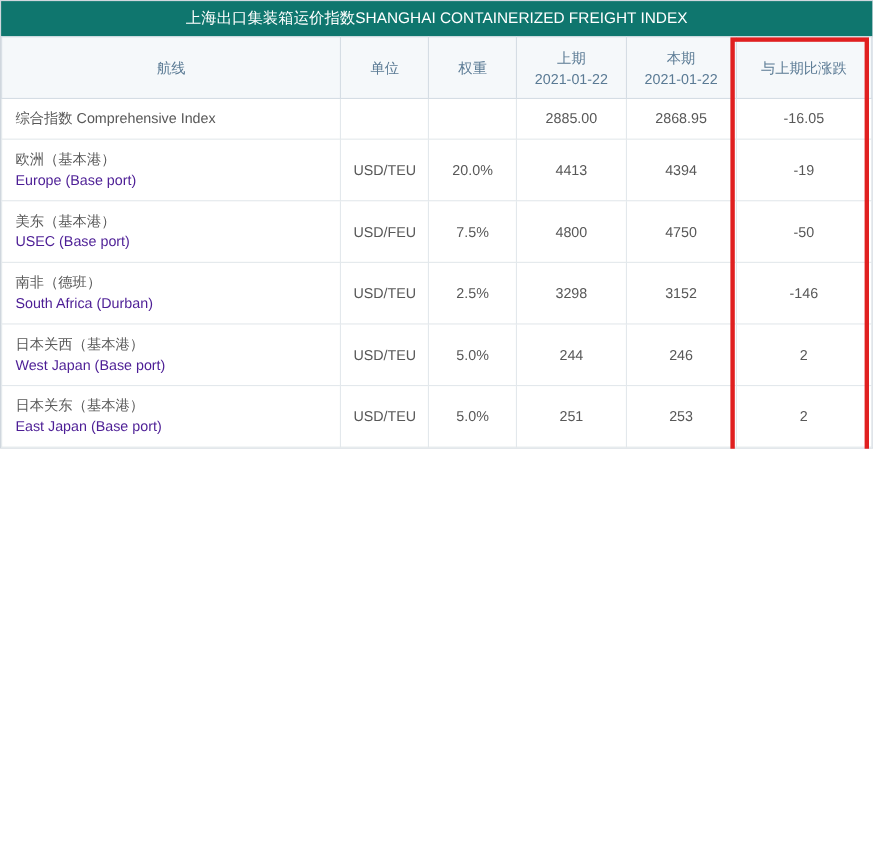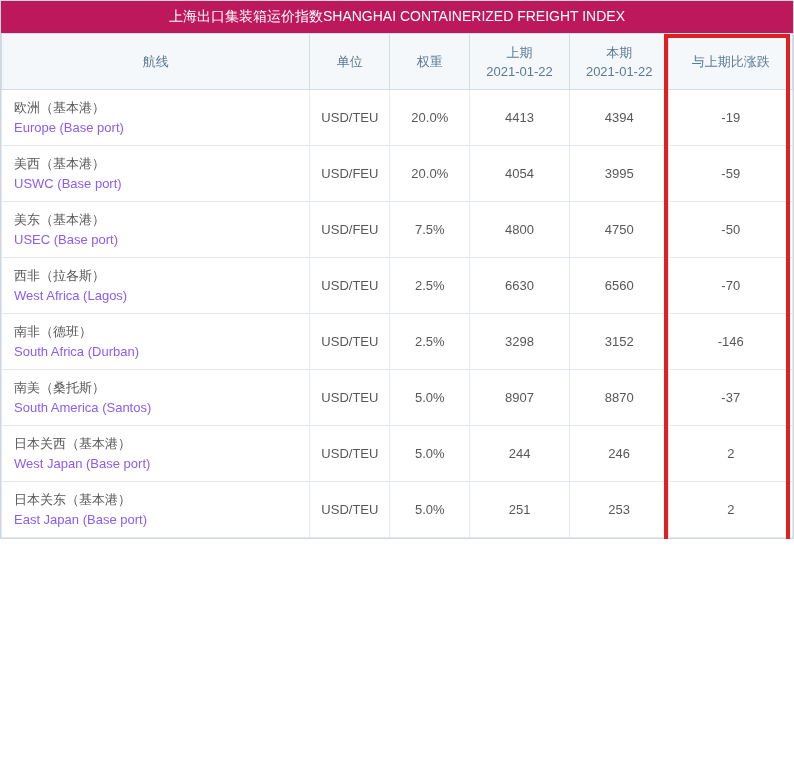--- a/index.html
+++ b/index.html
@@ -8,21 +8,21 @@
     background: #fff;
     width: 794px;
     font-size: 13px;
     color: #666;
   }
   .container {
     width: 794px;
     border: 1px solid #d0d7de;
   }
   .title-bar {
-    background: #be185d;
+    background: #0f766e;
     color: #fff;
     text-align: center;
     padding: 7px 0;
     font-size: 14px;
     font-weight: normal;
   }
   table {
     width: 100%;
     border-collapse: collapse;
   }
@@ -47,21 +47,21 @@
     color: #585858;
     font-size: 13px;
   }
   tbody td.route {
     text-align: left;
     padding-left: 12px;
     line-height: 1.5;
   }
   tbody td.route .en {
     display: block;
-    color: #8b5cf6;
+    color: #4c1d95;
   }
   .col-route { width: 310px; }
   .col-unit  { width: 80px; }
   .col-weight{ width: 80px; }
   .col-prev  { width: 100px; }
   .col-curr  { width: 100px; }
   .col-change{ width: 124px; }
   .highlight-box {
     position: absolute;
     border: 4px solid #e02020;
@@ -94,67 +94,51 @@
           <span class="sub">2021-01-22</span>
         </th>
         <th>
           <span>本期</span>
           <span class="sub">2021-01-22</span>
         </th>
         <th>与上期比涨跌</th>
       </tr>
     </thead>
     <tbody id="tbody">
+      <tr>
+        <td class="route">综合指数 Comprehensive Index</td>
+        <td></td>
+        <td></td>
+        <td>2885.00</td>
+        <td>2868.95</td>
+        <td>-16.05</td>
+      </tr>
     <tr>
             <td class="route"><span>欧洲（基本港）</span><span class="en">Europe (Base port)</span></td>
             <td>USD/TEU</td>
             <td>20.0%</td>
             <td>4413</td>
             <td>4394</td>
             <td>-19</td>
-          </tr>
-          <tr>
-            <td class="route"><span>美西（基本港）</span><span class="en">USWC (Base port)</span></td>
-            <td>USD/FEU</td>
-            <td>20.0%</td>
-            <td>4054</td>
-            <td>3995</td>
-            <td>-59</td>
           </tr>
           <tr>
             <td class="route"><span>美东（基本港）</span><span class="en">USEC (Base port)</span></td>
             <td>USD/FEU</td>
             <td>7.5%</td>
             <td>4800</td>
             <td>4750</td>
             <td>-50</td>
           </tr>
           <tr>
-            <td class="route"><span>西非（拉各斯）</span><span class="en">West Africa (Lagos)</span></td>
-            <td>USD/TEU</td>
-            <td>2.5%</td>
-            <td>6630</td>
-            <td>6560</td>
-            <td>-70</td>
-          </tr>
-          <tr>
             <td class="route"><span>南非（德班）</span><span class="en">South Africa (Durban)</span></td>
             <td>USD/TEU</td>
             <td>2.5%</td>
             <td>3298</td>
             <td>3152</td>
             <td>-146</td>
-          </tr>
-          <tr>
-            <td class="route"><span>南美（桑托斯）</span><span class="en">South America (Santos)</span></td>
-            <td>USD/TEU</td>
-            <td>5.0%</td>
-            <td>8907</td>
-            <td>8870</td>
-            <td>-37</td>
           </tr>
           <tr>
             <td class="route"><span>日本关西（基本港）</span><span class="en">West Japan (Base port)</span></td>
             <td>USD/TEU</td>
             <td>5.0%</td>
             <td>244</td>
             <td>246</td>
             <td>2</td>
           </tr>
           <tr>

